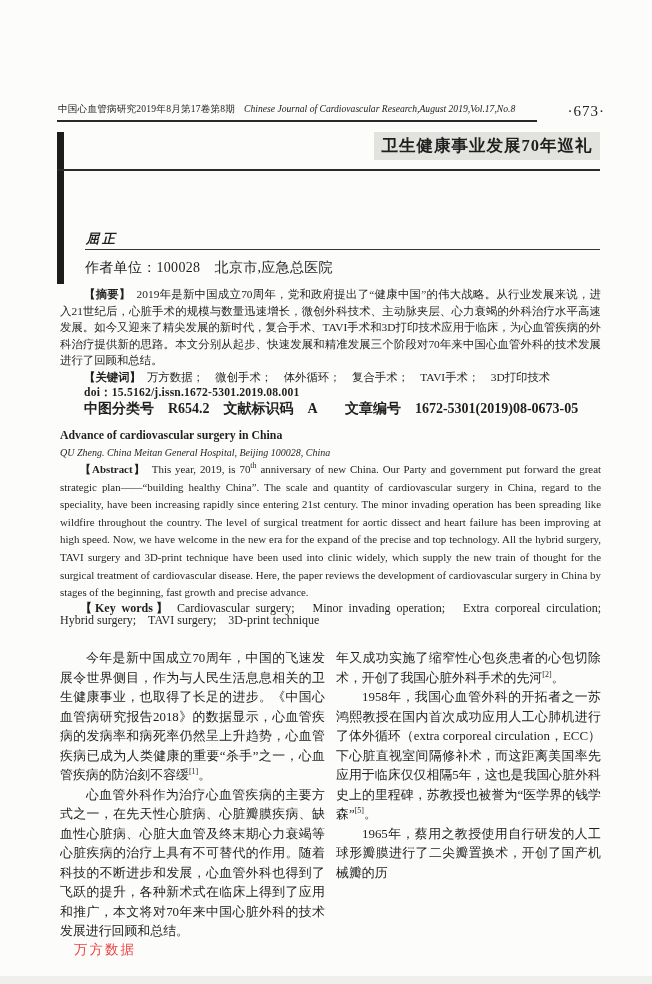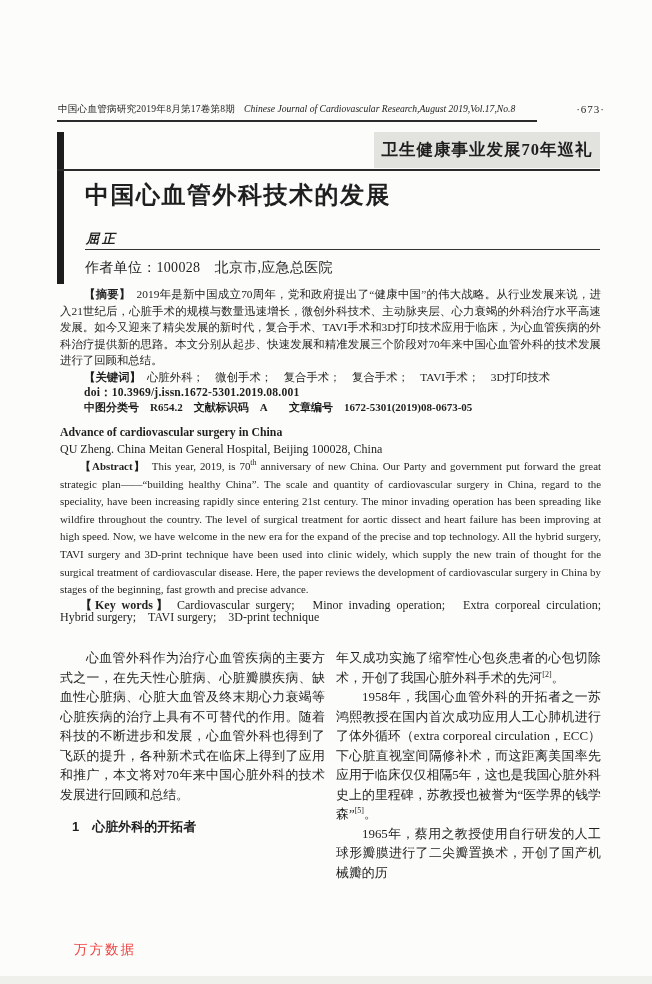--- a/index.html
+++ b/index.html
@@ -7,46 +7,46 @@
     position:relative;
     width:652px;height:984px;
     background:#fcfcfa;
     color:#1f1f1f;
     font-family:"Liberation Serif","DejaVu Serif",serif;
     overflow:hidden;
   }
   .running-head{position:absolute;top:103px;left:58px;font-size:9.6px;white-space:nowrap;color:#222;}
   .rh-cn{letter-spacing:.2px;}
   .rh-en{font-style:italic;margin-left:9px;}
-  .page-number{position:absolute;top:103px;right:47px;font-size:11px;letter-spacing:1px;}
+  .page-number{position:absolute;top:103px;right:47px;font-size:15px;letter-spacing:1px;}
   .rule{background:#2a2a2a;}
   .rule-header{position:absolute;top:120px;left:57px;width:480px;height:2px;}
   .banner{
-    position:absolute;top:132px;left:374px;width:226px;height:36px;
+    position:absolute;top:132px;left:374px;width:226px;height:28px;
     background:#e2e2df;
     display:flex;align-items:center;justify-content:center;
     font-size:16.5px;font-weight:bold;letter-spacing:1px;
   }
   .vbar{position:absolute;top:132px;left:57px;width:7px;height:152px;background:#1c1c1c;}
   .rule-banner{position:absolute;top:169px;left:57px;width:543px;height:2px;}
   .title{position:absolute;top:179px;left:85px;margin:0;font-size:24px;font-weight:bold;letter-spacing:1.5px;}
   .author{position:absolute;top:230px;left:86px;font-size:13px;font-style:italic;font-weight:bold;letter-spacing:3px;}
   .rule-author{position:absolute;top:249px;left:85px;width:515px;height:1.2px;background:#333;}
   .affiliation{position:absolute;top:259px;left:85px;font-size:14px;letter-spacing:.3px;}
 
   .front{position:absolute;top:286px;left:60px;width:541px;height:360px;overflow:hidden;}
   .front p{margin:0;text-align:justify;}
   .abs{font-size:11.4px;line-height:16.5px;text-indent:24px;}
   .lbl{padding-right:6px;}
   .kw{font-size:11.4px;line-height:16.5px;text-indent:24px;margin-top:2px;}
   .doi{font-size:11.6px;font-weight:bold;text-indent:24px;margin-top:9px;letter-spacing:.2px;}
-  .clc{font-size:11px;font-weight:bold;text-indent:24px;margin-top:5px;}
+  .clc{font-size:14px;font-weight:bold;text-indent:24px;margin-top:5px;}
   .en{margin-top:9px;}
   .en-title{font-weight:bold;font-size:11.8px;line-height:17px;}
-  .en-authors{font-size:12px;line-height:17px;margin-top:2px;}
+  .en-authors{font-style:italic;font-size:10px;line-height:17px;margin-top:2px;}
   .en-abs{font-size:10.9px;line-height:17.6px;text-indent:20px;margin-top:3px;}
   .en-kw{font-size:12px;line-height:12px;text-indent:20px;}
 
   .columns{position:absolute;top:649px;left:60px;width:541px;display:flex;gap:11px;}
   .col{width:265px;height:308px;overflow:hidden;}
   .body-p{margin:0;font-size:12.9px;line-height:19.5px;text-align:justify;}
   .indent{text-indent:26px;}
   .sec{margin:12px;font-size:13px;font-weight:bold;line-height:19.5px;font-family:"Liberation Sans","DejaVu Sans",sans-serif;}
   sup{font-size:8px;line-height:0;}
   .watermark{
@@ -64,41 +64,41 @@
   <div class="running-head">
     <span class="rh-cn">中国心血管病研究2019年8月第17卷第8期</span><span class="rh-en">Chinese Journal of Cardiovascular Research,August 2019,Vol.17,No.8</span>
   </div>
   <div class="page-number">·673·</div>
   <div class="rule rule-header"></div>
 
   <div class="banner">卫生健康事业发展70年巡礼</div>
   <div class="vbar"></div>
   <div class="rule rule-banner"></div>
 
-  <h1 class="title">中国心血管外科技术的发展</h1>
   <div class="author">屈正</div>
   <div class="rule-author"></div>
   <div class="affiliation">作者单位：100028　北京市,应急总医院</div>
 
   <div class="front">
     <p class="abs"><b class="lbl">【摘要】</b><span>2019年是新中国成立70周年，党和政府提出了“健康中国”的伟大战略。从行业发展来说，进入21世纪后，心脏手术的规模与数量迅速增长，微创外科技术、主动脉夹层、心力衰竭的外科治疗水平高速发展。如今又迎来了精尖发展的新时代，复合手术、TAVI手术和3D打印技术应用于临床，为心血管疾病的外科治疗提供新的思路。本文分别从起步、快速发展和精准发展三个阶段对70年来中国心血管外科的技术发展进行了回顾和总结。</span></p>
-    <p class="kw"><b class="lbl">【关键词】</b><span>心脏外科；　微创手术；　复合手术；　复合手术；　TAVI手术；　3D打印技术</span></p>
-    <p class="doi">doi：10.3969/j.issn.1672-5301.2019.08.001</p>
+    <p class="kw"><b class="lbl">【关键词】</b><span>万方数据；　微创手术；　体外循环；　复合手术；　TAVI手术；　3D打印技术</span></p>
+    <p class="doi">doi：15.5162/j.issn.1672-5301.2019.08.001</p>
     <p class="clc">中图分类号　R654.2　文献标识码　A　　文章编号　1672-5301(2019)08-0673-05</p>
 
     <div class="en">
       <p class="en-title">Advance of cardiovascular surgery in China</p>
       <p class="en-authors">QU Zheng. China Meitan General Hospital, Beijing 100028, China</p>
       <p class="en-abs"><b class="lbl">【Abstract】</b><span>This year, 2019, is 70<sup>th</sup> anniversary of new China. Our Party and government put forward the great strategic plan——“building healthy China”. The scale and quantity of cardiovascular surgery in China, regard to the speciality, have been increasing rapidly since entering 21st century. The minor invading operation has been spreading like wildfire throughout the country. The level of surgical treatment for aortic dissect and heart failure has been improving at high speed. Now, we have welcome in the new era for the expand of the precise and top technology. All the hybrid surgery, TAVI surgery and 3D-print technique have been used into clinic widely, which supply the new train of thought for the surgical treatment of cardiovascular disease. Here, the paper reviews the development of cardiovascular surgery in China by stages of the beginning, fast growth and precise advance.</span></p>
       <p class="en-kw"><b class="lbl">【Key words】</b><span>Cardiovascular surgery;　Minor invading operation;　Extra corporeal circulation;　Hybrid surgery;　TAVI surgery;　3D-print technique</span></p>
     </div>
   </div>
 
   <div class="columns">
     <div class="col">
+      <p class="body-p indent">今年是新中国成立70周年，中国的飞速发展令世界侧目，作为与人民生活息息相关的卫生健康事业，也取得了长足的进步。《中国心血管病研究报告2018》的数据显示，心血管疾病的发病率和病死率仍然呈上升趋势，心血管疾病已成为人类健康的重要“杀手”之一，心血管疾病的防治刻不容缓<sup class="cite">[1]</sup>。</p>
       <p class="body-p indent">心血管外科作为治疗心血管疾病的主要方式之一，在先天性心脏病、心脏瓣膜疾病、缺血性心脏病、心脏大血管及终末期心力衰竭等心脏疾病的治疗上具有不可替代的作用。随着科技的不断进步和发展，心血管外科也得到了飞跃的提升，各种新术式在临床上得到了应用和推广，本文将对70年来中国心脏外科的技术发展进行回顾和总结。</p>
       <h2 class="sec">1　心脏外科的开拓者</h2>
 
     </div>
     <div class="col">
       <p class="body-p">年又成功实施了缩窄性心包炎患者的心包切除术，开创了我国心脏外科手术的先河<sup class="cite">[2]</sup>。</p>
       <p class="body-p indent">1958年，我国心血管外科的开拓者之一苏鸿熙教授在国内首次成功应用人工心肺机进行了体外循环（extra corporeal circulation，ECC）下心脏直视室间隔修补术，而这距离美国率先应用于临床仅仅相隔5年，这也是我国心脏外科史上的里程碑，苏教授也被誉为“医学界的钱学森”<sup class="cite">[5]</sup>。</p>
       <p class="body-p indent">1965年，蔡用之教授使用自行研发的人工球形瓣膜进行了二尖瓣置换术，开创了国产机械瓣的历</p>
     </div>
   </div>

